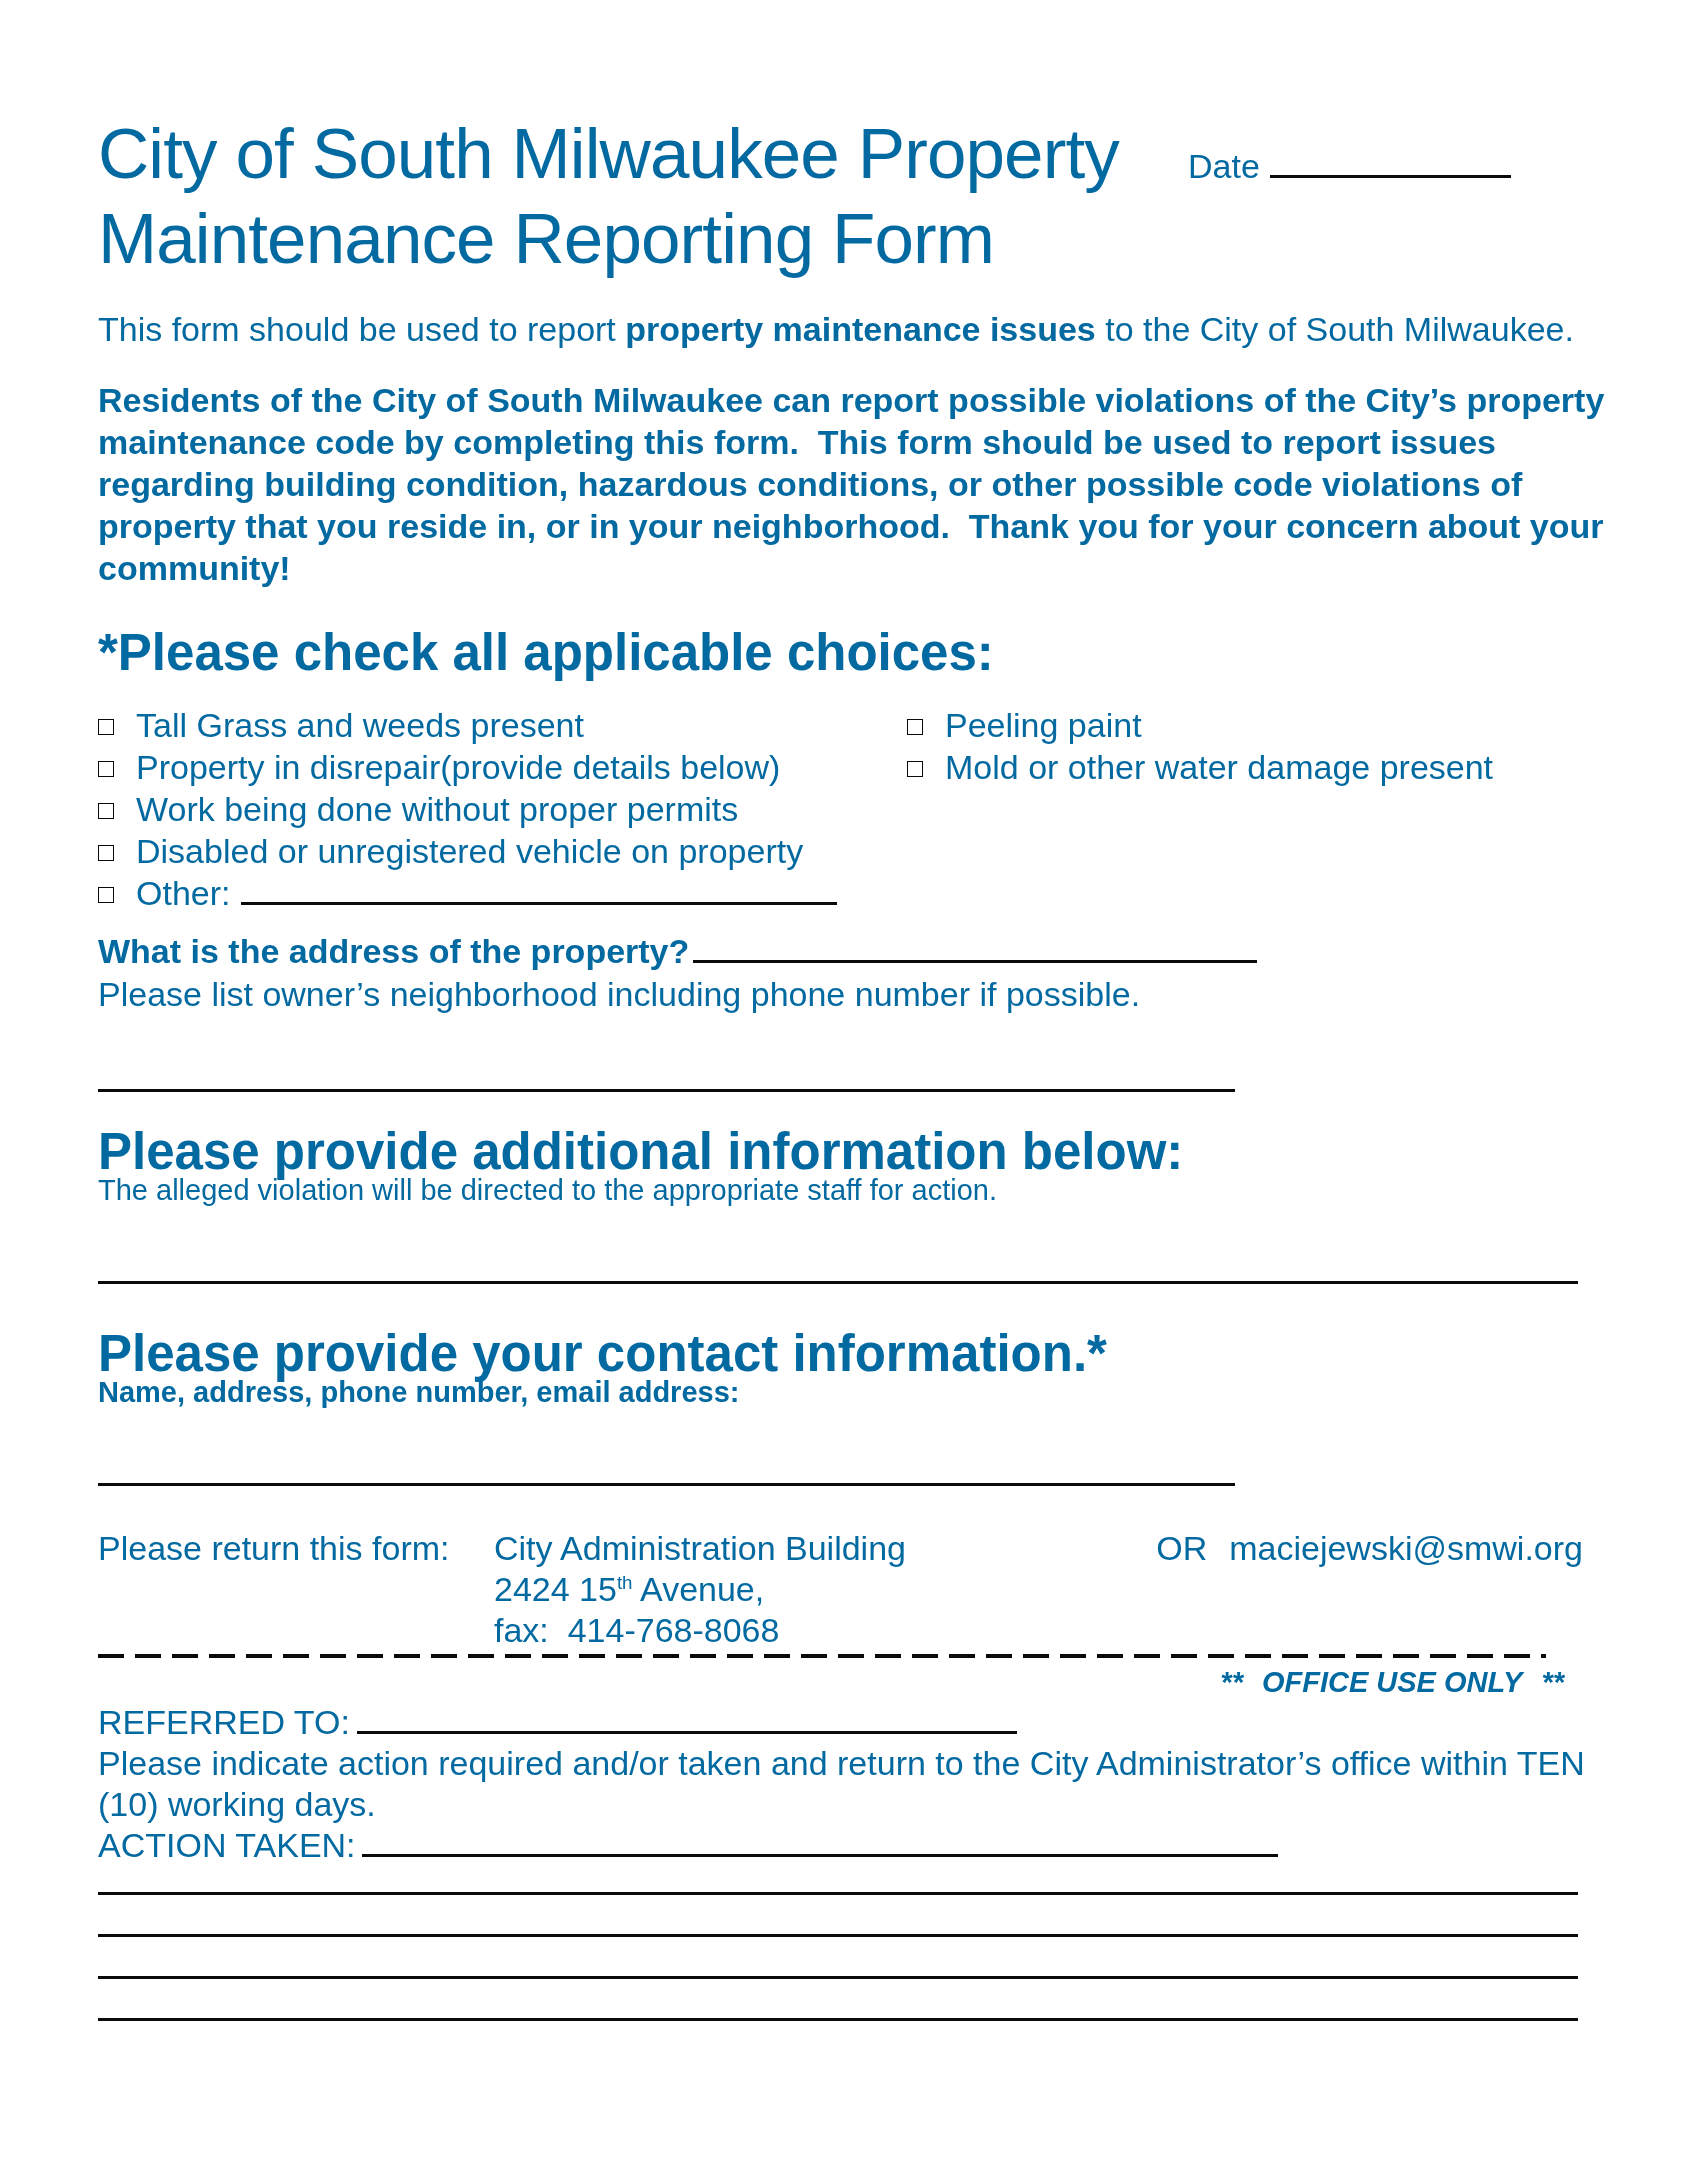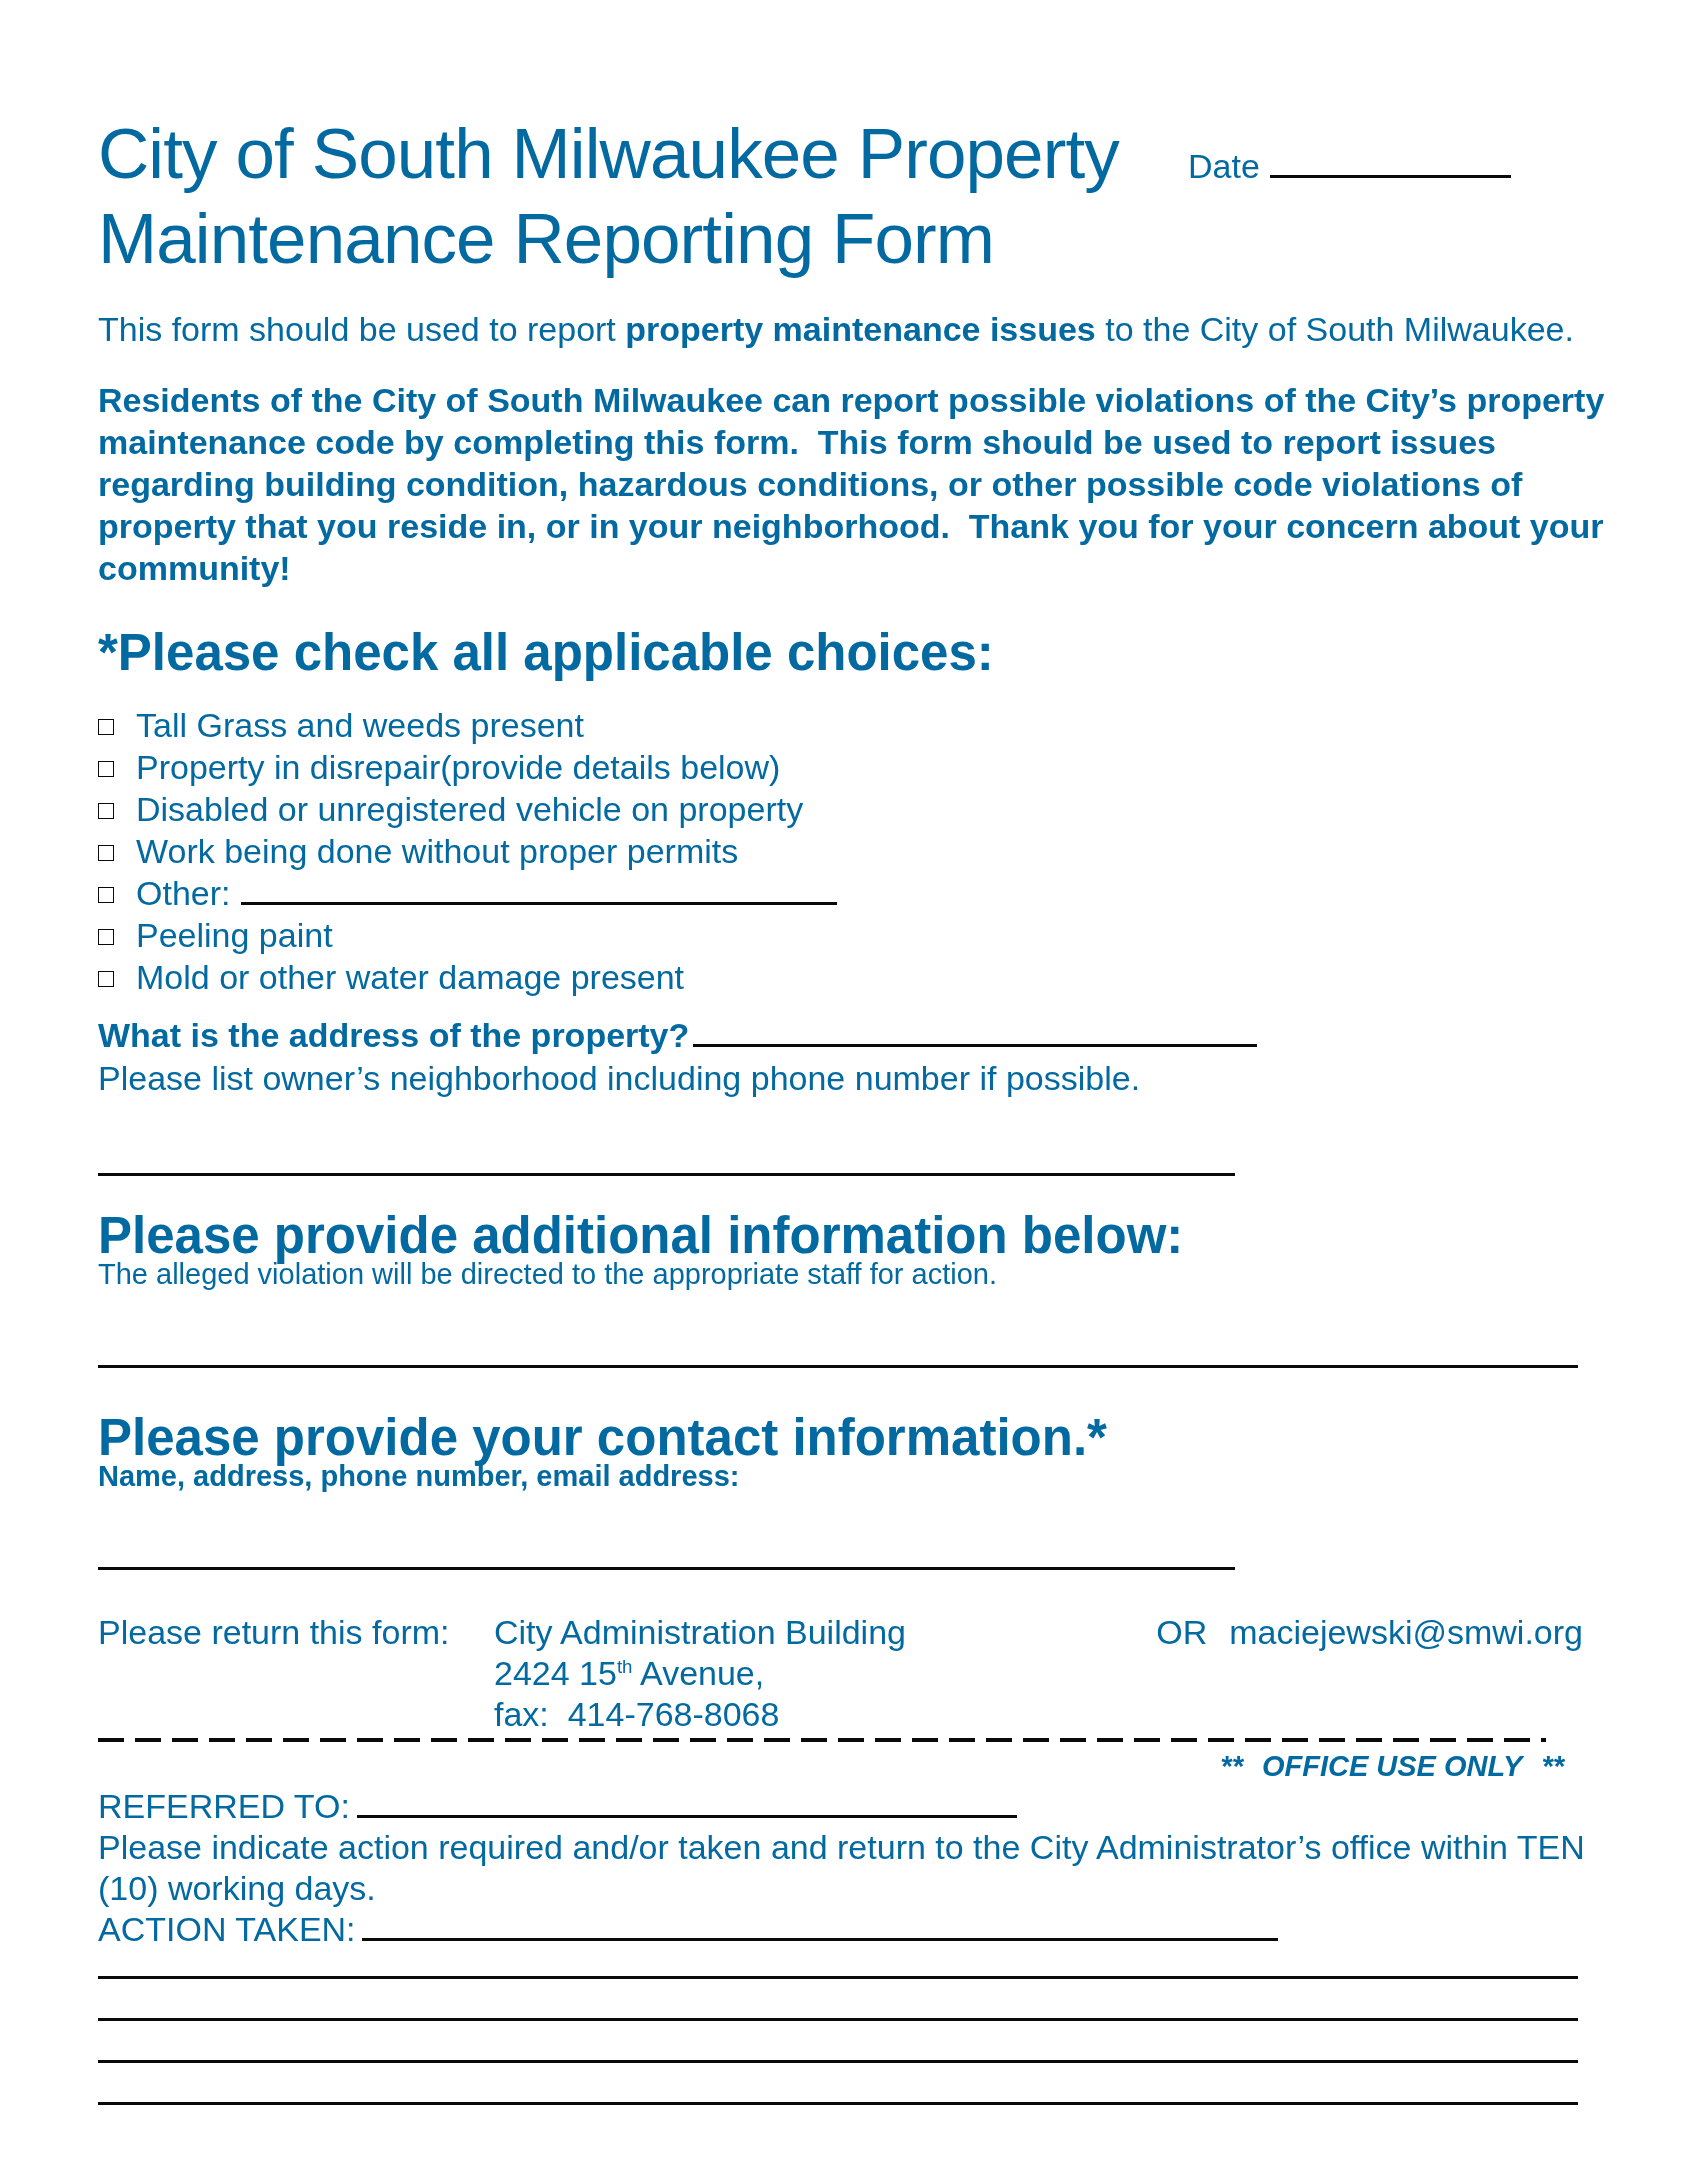--- a/index.html
+++ b/index.html
@@ -35,21 +35,21 @@
     border-bottom: 3.4px solid #0a0a0a;
   }
   .date-line { width: 241px; margin-left: 10.2px; }
 
   
   .intro { margin-top: 27px; line-height: 43px; }
   .residents { margin-top: 28px; margin-right: -51px; line-height: 42px; font-weight: 700; }
 
   .check-heading { margin-top: 43px; line-height: 41px; font-weight: 700; }
 
-  .check-grid { margin-top: 31px; display: flex; flex-direction: column; }
+  .check-grid { margin-top: 31px; display: flex; }
   .check-col-left { width: 809px; }
   .check-row { line-height: 42px; white-space: nowrap; }
   .checkbox {
     display: inline-block;
     width: 16px; height: 16px;
     border: 1.7px solid #0a0a0a;
     margin-right: 22px;
     vertical-align: 1.7px;
   }
   .other-line { width: 596px; margin-left: 10.2px; }
@@ -124,24 +124,24 @@
 
   <div class="check-grid">
     <div class="check-col-left">
       <div class="check-row">
         <span class="checkbox"></span><span>Tall Grass and weeds present</span>
       </div>
       <div class="check-row">
         <span class="checkbox"></span><span>Property in disrepair(provide details below)</span>
       </div>
       <div class="check-row">
+        <span class="checkbox"></span><span>Work being done without proper permits</span>
+      </div>
+      <div class="check-row">
         <span class="checkbox"></span><span>Disabled or unregistered vehicle on property</span>
-      </div>
-      <div class="check-row">
-        <span class="checkbox"></span><span>Work being done without proper permits</span>
       </div>
       <div class="check-row">
         <span class="checkbox"></span><span>Other:</span><span class="fill-line other-line"></span>
       </div>
     </div>
     <div class="check-col-right">
       <div class="check-row">
         <span class="checkbox"></span><span>Peeling paint</span>
       </div>
       <div class="check-row">

